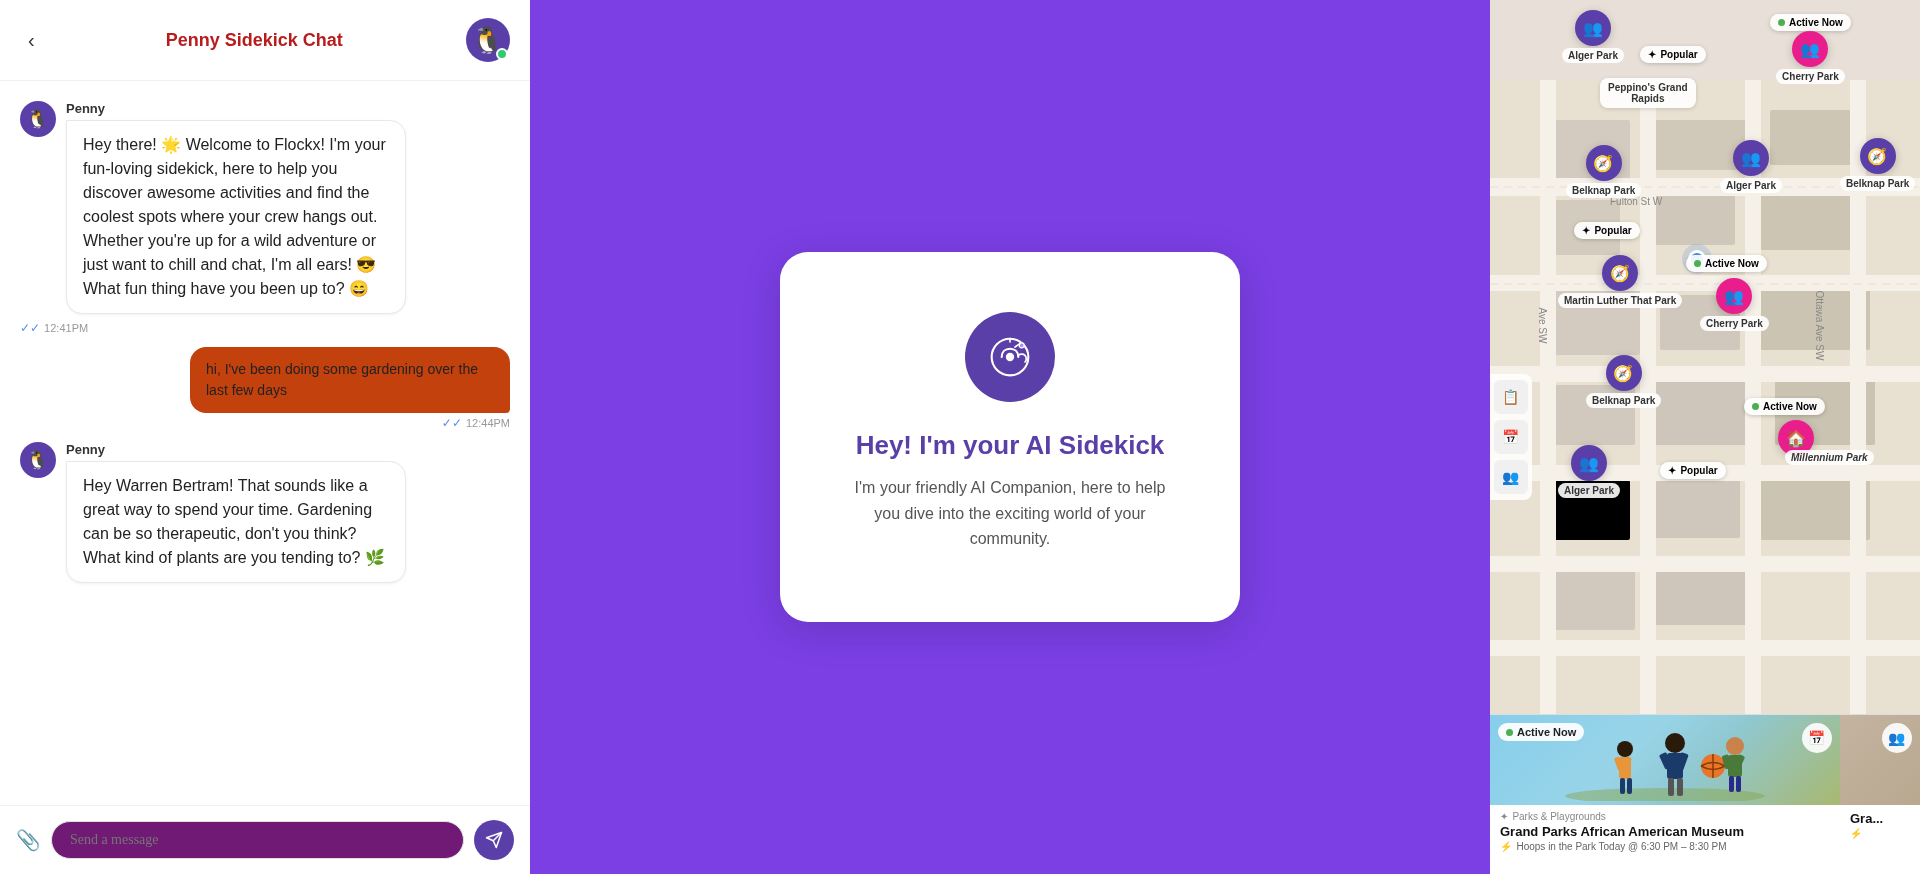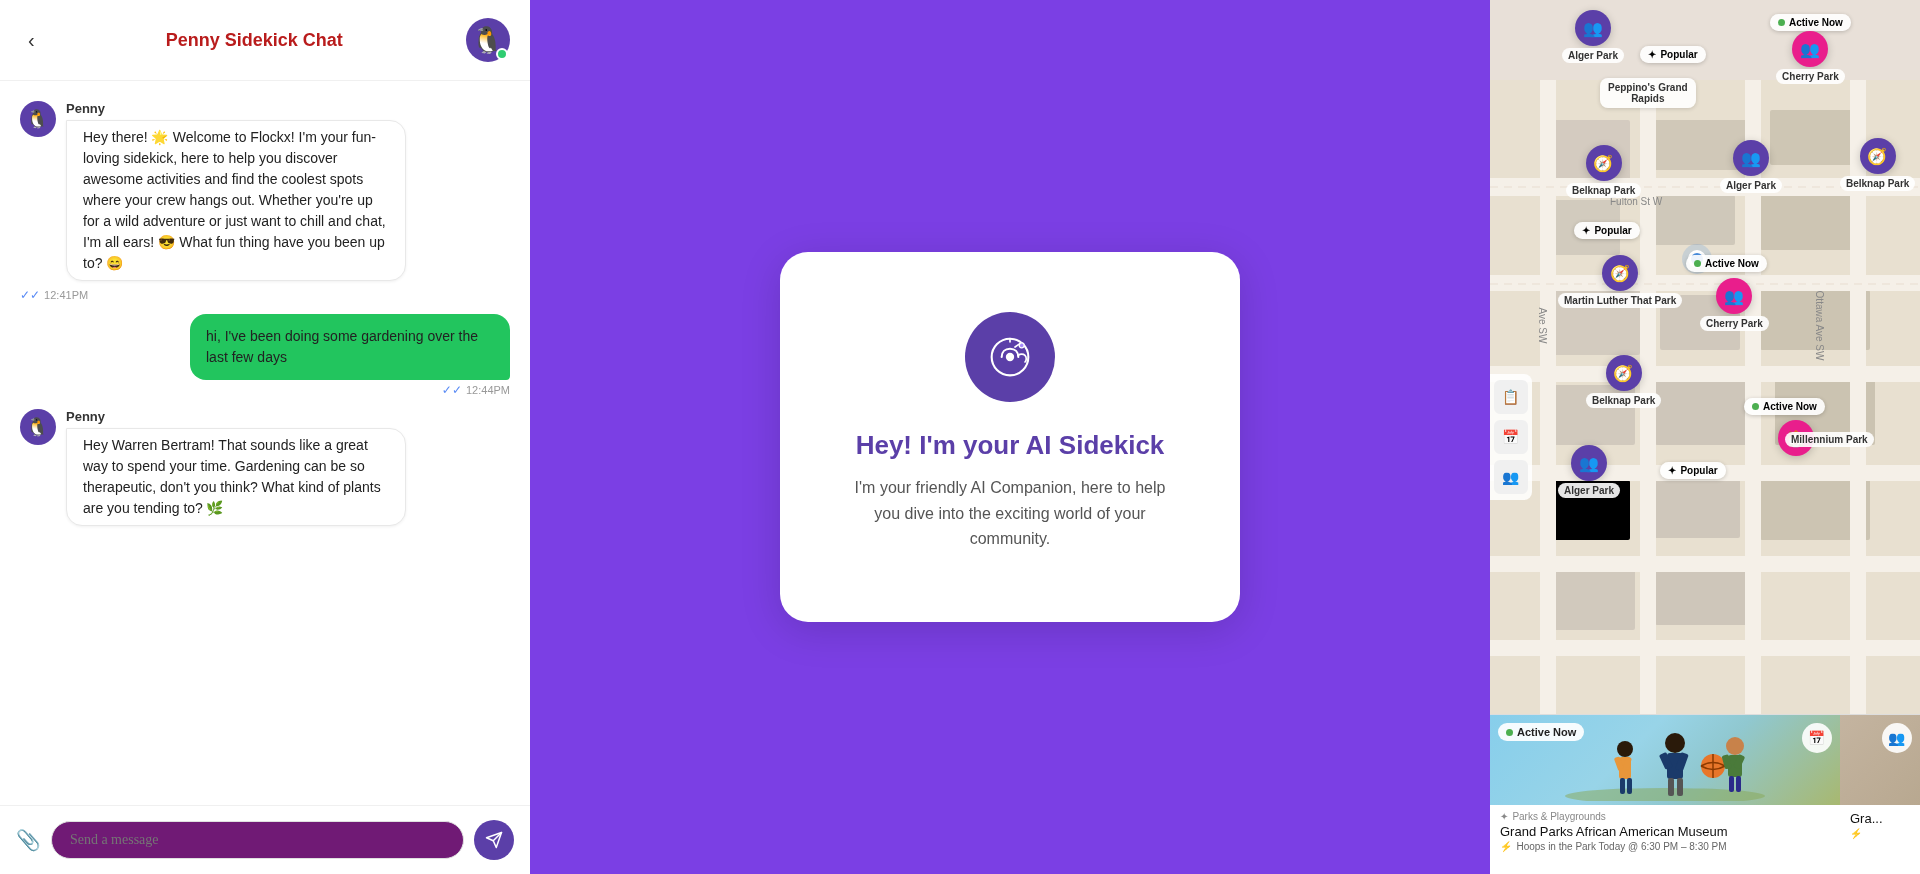--- a/index.html
+++ b/index.html
@@ -118,30 +118,30 @@
       font-size: 13px;
       font-weight: 600;
       color: #333;
       margin-bottom: 4px;
     }
 
     .msg-bubble-bot {
       background: #fff;
       border: 1px solid #e8e8e8;
       border-radius: 0 16px 16px 16px;
-      padding: 6px 16px;
-      font-size: 14px;
+      padding: 12px 16px;
+      font-size: 16px;
       color: #222;
       line-height: 1.5;
       max-width: 340px;
       box-shadow: 0 1px 3px rgba(0,0,0,0.06);
     }
 
     .msg-bubble-user {
-      background: #22c55e;
+      background: #c2410c;
       border-radius: 16px 16px 4px 16px;
       padding: 12px 16px;
       font-size: 14px;
       color: #222;
       line-height: 1.5;
       max-width: 320px;
       align-self: flex-end;
     }
 
     .msg-meta {
@@ -334,21 +334,21 @@
       font-size: 10px;
       color: #888;
       display: flex;
       align-items: center;
       gap: 4px;
       margin-bottom: 2px;
     }
 
     .event-name {
       font-size: 13px;
-      font-weight: 400;
+      font-weight: 700;
       color: #111;
       margin-bottom: 2px;
     }
 
     .event-time {
       font-size: 10px;
       color: #666;
       display: flex;
       align-items: center;
       gap: 4px;
@@ -674,21 +674,21 @@
       <div class="pin-label">Alger Park</div>
     </div>
 
     <div style="position:absolute;top:462px;left:170px;">
       <div class="popular-pin">
         <span>✦</span>
         <span>Popular</span>
       </div>
     </div>
 
-    <div class="map-pin" style="top:430px;left:295px;">
+    <div class="map-pin" style="top:448px;left:295px;font-style:italic;">
       <div class="pin-label">Millennium Park</div>
     </div>
 
     <div style="position:absolute;left:0;top:50%;transform:translateY(-50%);display:flex;flex-direction:column;gap:6px;background:rgba(255,255,255,0.85);padding:6px 4px;border-radius:0 8px 8px 0;">
       <button style="width:34px;height:34px;border:none;border-radius:6px;background:#f0f0f0;cursor:pointer;font-size:14px;">📋</button>
       <button style="width:34px;height:34px;border:none;border-radius:6px;background:#f0f0f0;cursor:pointer;font-size:14px;">📅</button>
       <button style="width:34px;height:34px;border:none;border-radius:6px;background:#f0f0f0;cursor:pointer;font-size:14px;">👥</button>
     </div>
 
     <div class="map-bottom-strip">

